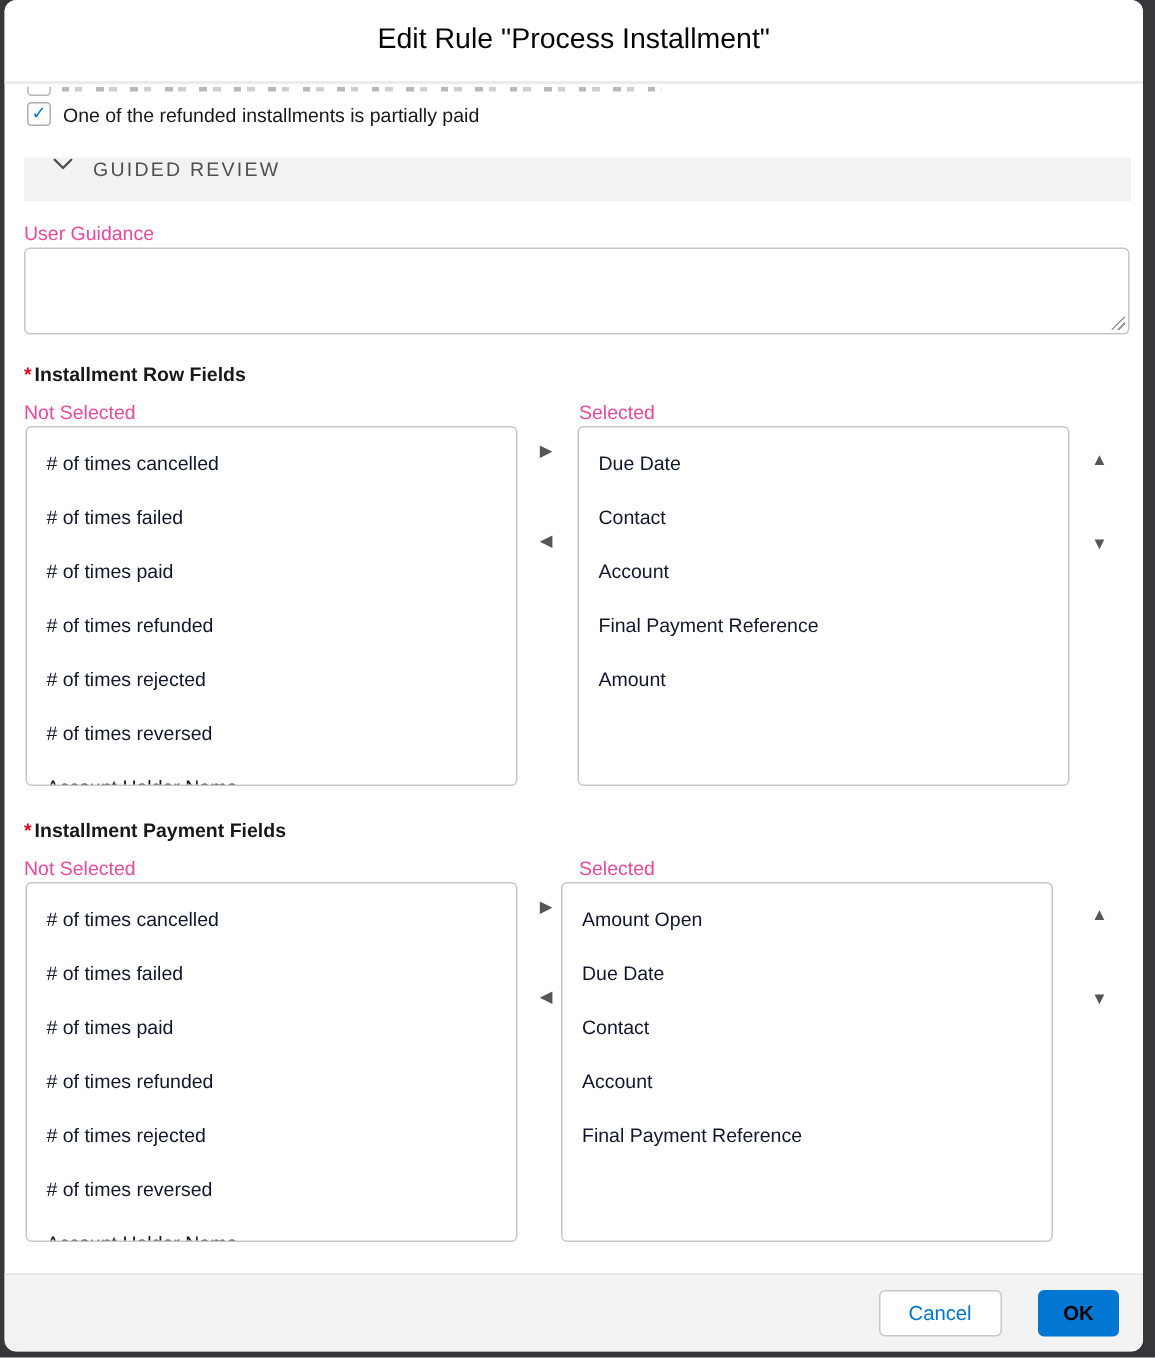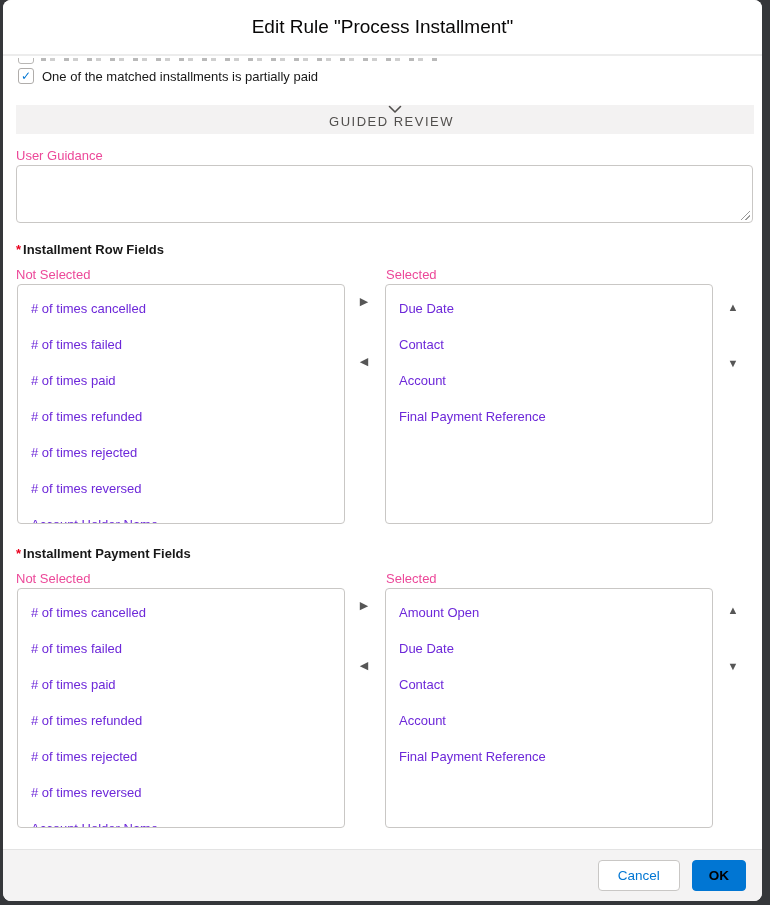--- a/index.html
+++ b/index.html
@@ -36,21 +36,21 @@
   .checkbox {
     width:16px; height:16px; border:1px solid #b0adab; border-radius:3px;
     background:#fff; display:flex; align-items:center; justify-content:center;
     flex:0 0 auto;
   }
   .checkbox .check { color:#0176d3; font-size:12px; font-weight:700; line-height:1; transform:translateY(-0.5px); }
   .checkbox-label { margin-left:8px; font-size:13px; color:#181818; }
 
   .section-bar {
     position:absolute; left:13px; top:105px; width:738px; height:29px;
-    background:#f3f2f2; display:flex; align-items:center;flex-direction:column;
+    background:#f3f2f2; display:flex; align-items:flex-start;
   }
   .section-bar .chev { margin-left:19px; display:flex; align-items:center; }
   .section-bar .bar-label { margin-left:13px; font-size:13px; letter-spacing:1.5px; color:#514f4d; }
 
   .field-label { position:absolute; font-size:13px; color:#ec4899; line-height:15px; }
 
   .textarea-box {
     position:absolute; left:13px; top:165px; width:737px; height:58px;
     border:1px solid #c9c7c5; border-radius:4px; background:#fff;
   }
@@ -67,34 +67,34 @@
   .group-label { position:absolute; font-size:13px; font-weight:700; color:#181818; }
   .group-label .req { color:#ea001e; font-weight:700; margin-right:2px; }
 
   .listbox {
     position:absolute; width:328px; height:240px;
     border:1px solid #c9c7c5; border-radius:4px; background:#fff;
     overflow:hidden; padding-top:5px;
   }
   .list-item {
     height:36px; display:flex; align-items:center;
-    padding-left:13px; font-size:13px; color:#6d28d9; cursor:default;
+    padding-left:13px; font-size:13px; color:#0f172a; cursor:default;
   }
 
   .tri-btn {
     position:absolute; width:18px; height:18px; border:none; background:none;
     padding:0; margin:0; color:#565656; font-size:11px; line-height:18px;
     text-align:center; cursor:pointer;
   }
 
   .modal-footer {
     position:absolute; left:0; bottom:0; width:100%; height:52px;
     background:#f4f3f3; border-top:1px solid #e3e3e3;
     display:flex; align-items:center; justify-content:flex-end;
-    gap:12px; padding-right:16px; z-index:5;
+    gap:24px; padding-right:16px; z-index:5;
   }
   .btn {
     height:31px; border-radius:4px; font-size:13.5px; cursor:pointer;
     font-family:"Liberation Sans","DejaVu Sans",sans-serif;
     display:flex; align-items:center; justify-content:center;
   }
   .btn-cancel { background:#fff; border:1px solid #c9c7c5; color:#0176d3; padding:0 19px; }
   .btn-ok { background:#0176d3; border:1px solid #0176d3; color:#000000; padding:0 16px; font-weight:600; }
 </style>
 </head>
@@ -108,21 +108,21 @@
 
   <div class="clip-strip">
     <div class="cb-frag"></div>
     <div class="text-frag"></div>
   </div>
 
   <div class="checkbox-row">
     <div class="checkbox">
       <span class="check">✓</span>
     </div>
-    <span class="checkbox-label">One of the matched installments is partially paid</span>
+    <span class="checkbox-label">One of the refunded installments is partially paid</span>
   </div>
 
   <div class="section-bar">
     <span class="chev">
       <svg width="14" height="9" viewBox="0 0 14 9">
           <path d="M1.5 1.5 L7 7 L12.5 1.5" fill="none" stroke="#514f4d" stroke-width="1.6" stroke-linecap="round" stroke-linejoin="round"></path>
         </svg>
     </span>
     <span class="bar-label">GUIDED REVIEW</span>
   </div>
@@ -146,20 +146,21 @@
       <div class="list-item"># of times refunded</div>
       <div class="list-item"># of times rejected</div>
       <div class="list-item"># of times reversed</div>
       <div class="list-item">Account Holder Name</div>
     </div>
   <div class="listbox" style="left:382px; top:284px;">
       <div class="list-item">Due Date</div>
       <div class="list-item">Contact</div>
       <div class="list-item">Account</div>
       <div class="list-item">Final Payment Reference</div>
+      <div class="list-item">Amount</div>
     </div>
 
   <button class="tri-btn" style="left:352px; top:292px;">▶</button>
   <button class="tri-btn" style="left:352px; top:352px;">◀</button>
   <button class="tri-btn" style="left:721px; top:298px;">▲</button>
   <button class="tri-btn" style="left:721px; top:354px;">▼</button>
 
   <div class="group-label" style="left:13px; top:546px;">
     <span class="req">*</span><span>Installment Payment Fields</span>
   </div>
@@ -168,21 +169,21 @@
 
   <div class="listbox" style="left:14px; top:588px;">
       <div class="list-item"># of times cancelled</div>
       <div class="list-item"># of times failed</div>
       <div class="list-item"># of times paid</div>
       <div class="list-item"># of times refunded</div>
       <div class="list-item"># of times rejected</div>
       <div class="list-item"># of times reversed</div>
       <div class="list-item">Account Holder Name</div>
     </div>
-  <div class="listbox" style="left:382px; top:588px;">
+  <div class="listbox" style="left:371px; top:588px;">
       <div class="list-item">Amount Open</div>
       <div class="list-item">Due Date</div>
       <div class="list-item">Contact</div>
       <div class="list-item">Account</div>
       <div class="list-item">Final Payment Reference</div>
     </div>
 
   <button class="tri-btn" style="left:352px; top:596px;">▶</button>
   <button class="tri-btn" style="left:352px; top:656px;">◀</button>
   <button class="tri-btn" style="left:721px; top:601px;">▲</button>

